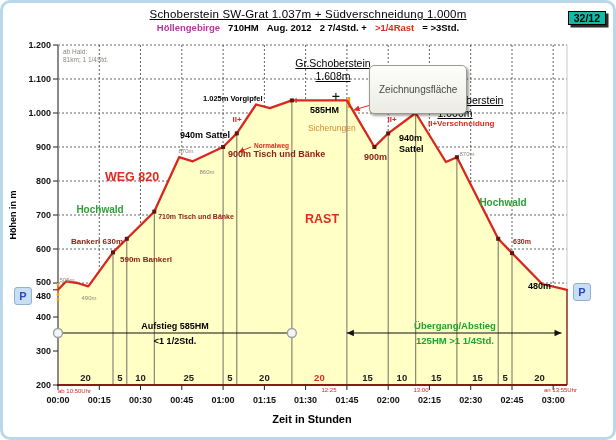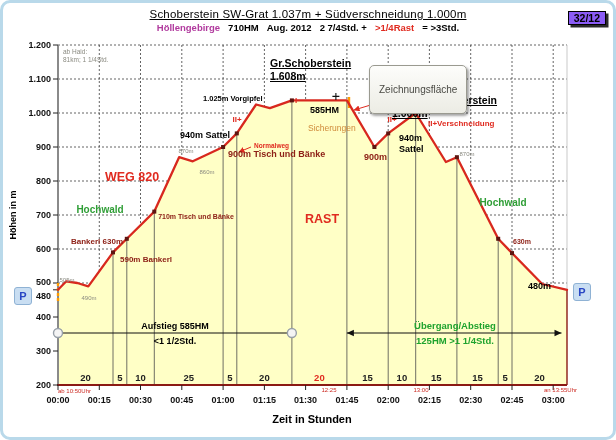--- a/index.html
+++ b/index.html
@@ -5,27 +5,27 @@
   html,body{margin:0;padding:0;background:#fff;}
   #frame{position:relative;width:610px;height:434px;border:3px solid #b9d9ea;border-radius:10px;
          background:#fff;font-family:"Liberation Sans",sans-serif;overflow:hidden;}
   
   #hdr{position:absolute;top:5px;left:0;width:100%;text-align:center;z-index:3;}
   #title{font-size:11.5px;font-weight:normal;color:#000;text-decoration:underline;letter-spacing:.2px;}
   #subtitle{font-size:9.5px;font-weight:bold;margin-top:2px;color:#000;}
   #subtitle span{margin:0 4px;}
   .magenta{color:#b13a9e;text-align:center;} .redtxt{color:#e02b20;}
   #pageref{position:absolute;top:8px;right:7px;border:1.5px solid #000;box-shadow:2.5px 2.5px 0 #2a2a2a;
-           padding:0 5px;font-size:10.5px;font-weight:bold;background:#8b5cf6;z-index:3;}
+           padding:0 5px;font-size:10.5px;font-weight:bold;background:#14b8a6;z-index:3;}
   
   #tooltip{position:absolute;left:366px;top:62px;padding:18px 9px;font-size:10px;color:#4a4a44;
            background:linear-gradient(#fdfdfb,#ecece4);border:1px solid #9a9a90;border-radius:5px;
            box-shadow:1.5px 2px 2.5px rgba(0,0,0,.35);z-index:4;white-space:nowrap;}
   
-  .summit{position:absolute;text-align:left;font-weight:bold;font-size:10.5px;color:#000;
+  .summit{position:absolute;text-align:center;font-weight:normal;font-size:10.5px;color:#000;
           line-height:1.25;z-index:3;white-space:nowrap;}
   .summit div{text-decoration:underline;}
   #summit1{left:267px;top:54px;width:126px;}
   #summit2{left:389px;top:91px;width:126px;}
   
   .pbadge{position:absolute;width:16px;height:16px;display:flex;align-items:center;justify-content:center;
           font-weight:bold;font-size:11px;color:#2a47c4;background:#c9def2;border:1px solid #8fb2d4;
           border-radius:3px;z-index:3;}
   #p-left{left:11px;top:284px;} #p-right{left:570px;top:280px;}
   

